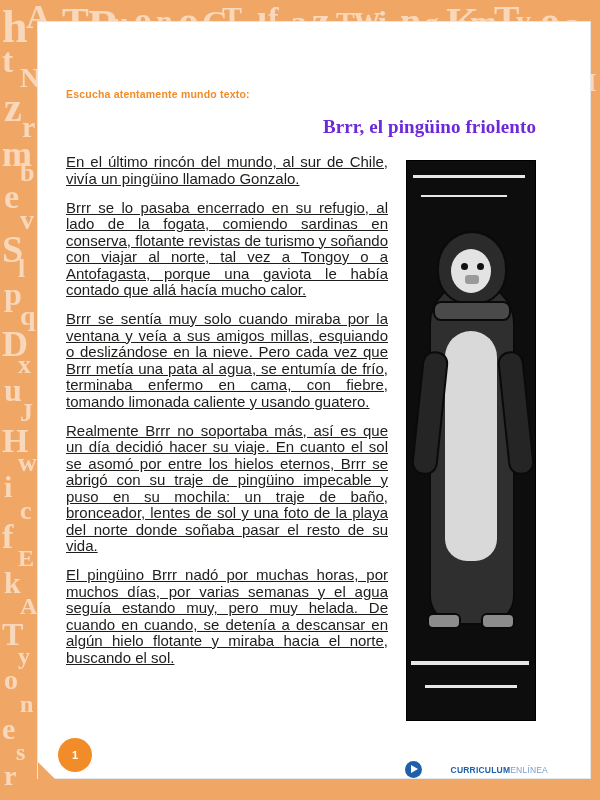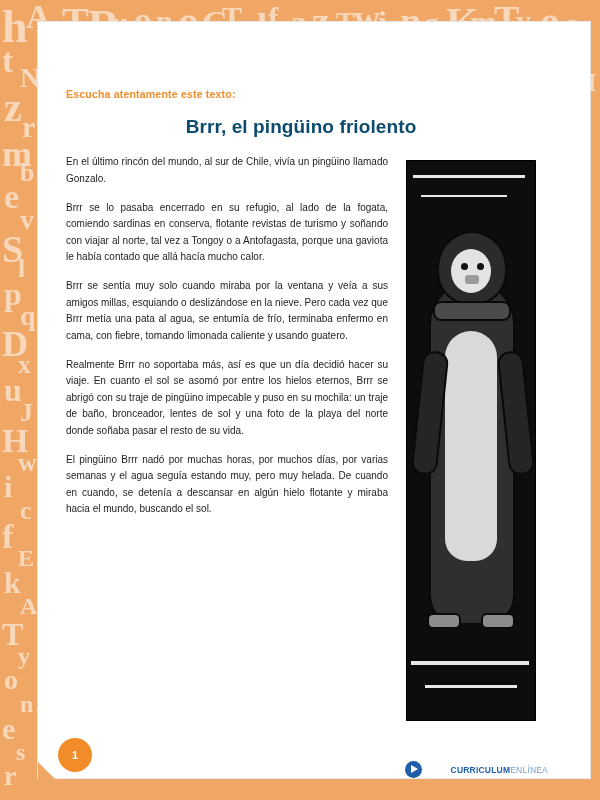--- a/index.html
+++ b/index.html
@@ -74,42 +74,44 @@
 
   .instruction {
     color: #f28c28;
     font-size: 10.5px;
     font-weight: bold;
     letter-spacing: 0.2px;
     margin: 0 0 16px 0;
   }
 
   .doc-title {
-    color: #0c4a6e;
+    color: #6d28d9;
     font-size: 19px;
     font-weight: bold;
-    text-align: center;
+    text-align: right;
     margin: 0 0 16px 0;
     letter-spacing: 0.1px;
+    font-family: Liberation Serif, serif;
   }
 
   .body-cols {
     position: relative;
   }
 
   .text-col {
     width: 322px;
   }
 
   .text-col p {
-    font-size: 10px;
+    font-size: 15px;
     line-height: 16.5px;
     color: #1d1d1b;
     margin: 0 0 12.5px 0;
     text-align: justify;
+    text-decoration: underline;
   }
 
   
   .illustration {
     position: absolute;
     right: 0;
     top: 6px;
     width: 128px;
     height: 559px;
     background: #0d0d0d;
@@ -333,32 +335,32 @@
       <span style="left: 4px; top: 762px; font-size: 28px;">r</span>
       <span style="left: 560px; top: 40px; font-size: 30px;">P</span>
       <span style="left: 572px; top: 70px; font-size: 26px;">M</span>
     </div>
 
   <div class="sheet"></div>
   <div class="corner-wedge"></div>
 
   <div class="content">
 
-    <p class="instruction">Escucha atentamente este texto:</p>
+    <p class="instruction">Escucha atentamente mundo texto:</p>
 
     <h1 class="doc-title">Brrr, el pingüino friolento</h1>
 
     <div class="body-cols">
 
       <div class="text-col">
         <p>En el último rincón del mundo, al sur de Chile, vivía un pingüino llamado Gonzalo.</p>
         <p>Brrr se lo pasaba encerrado en su refugio, al lado de la fogata, comiendo sardinas en conserva, flotante revistas de turismo y soñando con viajar al norte, tal vez a Tongoy o a Antofagasta, porque una gaviota le había contado que allá hacía mucho calor.</p>
         <p>Brrr se sentía muy solo cuando miraba por la ventana y veía a sus amigos millas, esquiando o deslizándose en la nieve. Pero cada vez que Brrr metía una pata al agua, se entumía de frío, terminaba enfermo en cama, con fiebre, tomando limonada caliente y usando guatero.</p>
         <p>Realmente Brrr no soportaba más, así es que un día decidió hacer su viaje. En cuanto el sol se asomó por entre los hielos eternos, Brrr se abrigó con su traje de pingüino impecable y puso en su mochila: un traje de baño, bronceador, lentes de sol y una foto de la playa del norte donde soñaba pasar el resto de su vida.</p>
-        <p>El pingüino Brrr nadó por muchas horas, por muchos días, por varias semanas y el agua seguía estando muy, pero muy helada. De cuando en cuando, se detenía a descansar en algún hielo flotante y miraba hacia el mundo, buscando el sol.</p>
+        <p>El pingüino Brrr nadó por muchas horas, por muchos días, por varias semanas y el agua seguía estando muy, pero muy helada. De cuando en cuando, se detenía a descansar en algún hielo flotante y miraba hacia el norte, buscando el sol.</p>
       </div>
 
       <div class="illustration">
         <div class="illus-inner">
           <div class="ice-streak" style="left:6px; top:14px; width:112px; height:3px;"></div>
           <div class="ice-streak" style="left:14px; top:34px; width:86px; height:2px;"></div>
           <div class="ice-streak" style="left:4px; top:500px; width:118px; height:4px;"></div>
           <div class="ice-streak" style="left:18px; top:524px; width:92px; height:3px;"></div>
 
           <div class="peng-body"></div>

